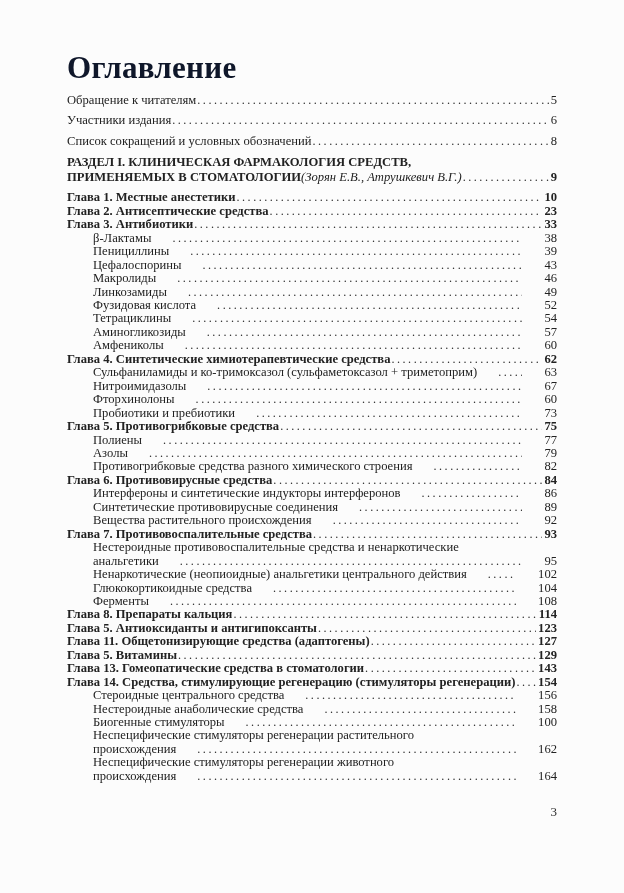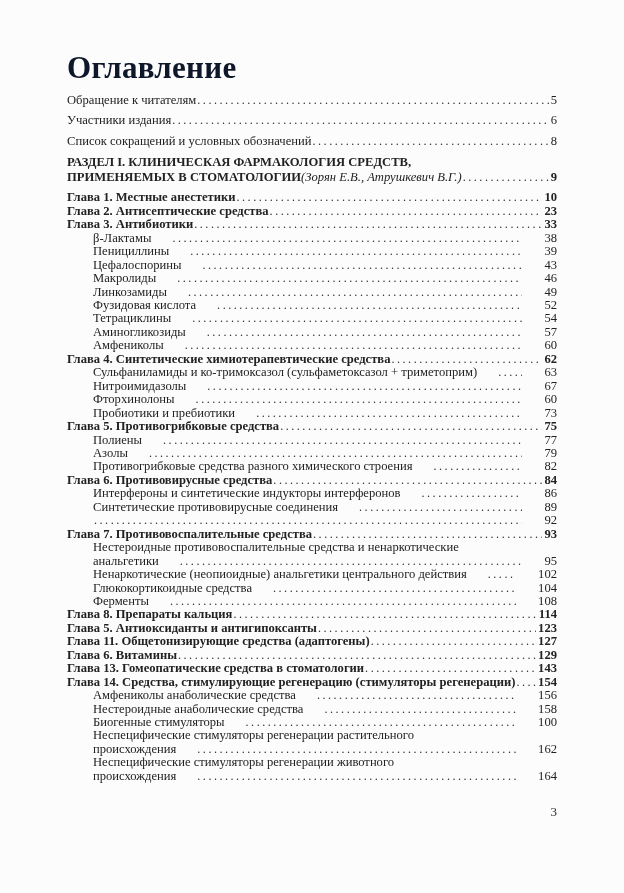--- a/index.html
+++ b/index.html
@@ -272,20 +272,21 @@
       </div>
       <div class="toc-entry sub">
         <div class="toc-line">
           <span class="lab">Синтетические противовирусные соединения</span>
           <span class="leader"></span>
           <span class="pg">89</span>
         </div>
       </div>
       <div class="toc-entry sub">
         <div class="toc-line">
+          <span class="lab">Вещества растительного происхождения</span>
           <span class="leader"></span>
           <span class="pg">92</span>
         </div>
       </div>
       <div class="toc-entry chapter">
         <div class="toc-line">
           <span class="lab">Глава 7. Противовоспалительные средства</span>
           <span class="leader"></span>
           <span class="pg">93</span>
         </div>
@@ -337,42 +338,42 @@
       </div>
       <div class="toc-entry chapter">
         <div class="toc-line">
           <span class="lab">Глава 11. Общетонизирующие средства (адаптогены)</span>
           <span class="leader"></span>
           <span class="pg">127</span>
         </div>
       </div>
       <div class="toc-entry chapter">
         <div class="toc-line">
-          <span class="lab">Глава 6. Витамины</span>
+          <span class="lab">Глава 5. Витамины</span>
           <span class="leader"></span>
           <span class="pg">129</span>
         </div>
       </div>
       <div class="toc-entry chapter">
         <div class="toc-line">
           <span class="lab">Глава 13. Гомеопатические средства в стоматологии</span>
           <span class="leader"></span>
           <span class="pg">143</span>
         </div>
       </div>
       <div class="toc-entry chapter">
         <div class="toc-line">
           <span class="lab">Глава 14. Средства, стимулирующие регенерацию (стимуляторы регенерации)</span>
           <span class="leader"></span>
           <span class="pg">154</span>
         </div>
       </div>
       <div class="toc-entry sub">
         <div class="toc-line">
-          <span class="lab">Амфениколы анаболические средства</span>
+          <span class="lab">Стероидные центрального средства</span>
           <span class="leader"></span>
           <span class="pg">156</span>
         </div>
       </div>
       <div class="toc-entry sub">
         <div class="toc-line">
           <span class="lab">Нестероидные анаболические средства</span>
           <span class="leader"></span>
           <span class="pg">158</span>
         </div>

